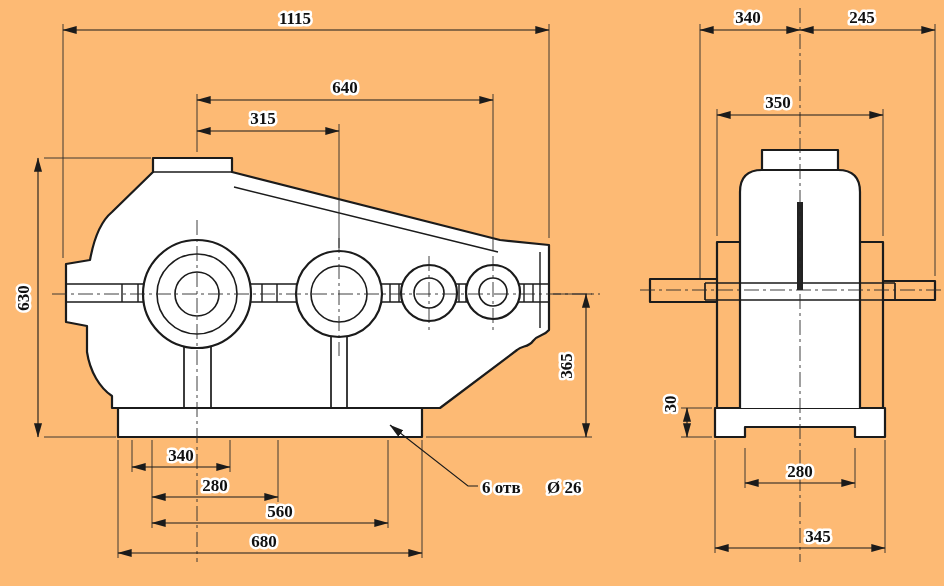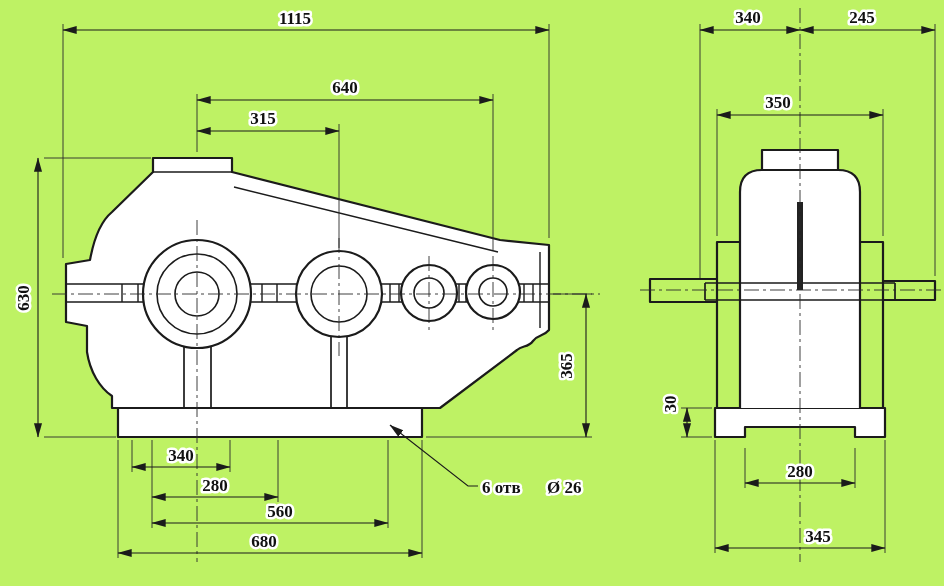--- a/index.html
+++ b/index.html
@@ -4,21 +4,21 @@
 <style>
   html, body {
     margin: 0;
     padding: 0;
     background: #ffffff;
   }
   .canvas {
     position: relative;
     width: 944px;
     height: 586px;
-    background: #bef264;
+    background: #fdba74;
     overflow: hidden;
   }
   svg { display: block; }
   svg text {
     font-family: "Liberation Serif", "DejaVu Serif", serif;
     font-weight: bold;
     font-size: 17px;
     fill: #111111;
     paint-order: stroke;
     stroke: #ffffff;

